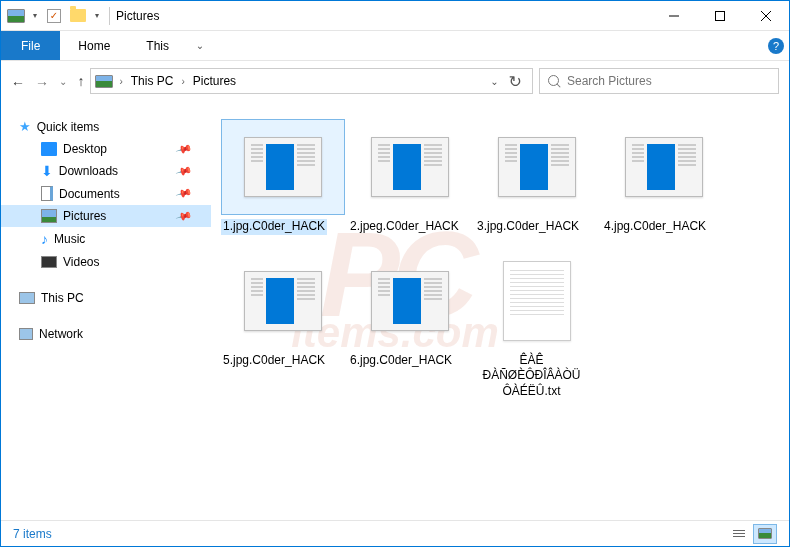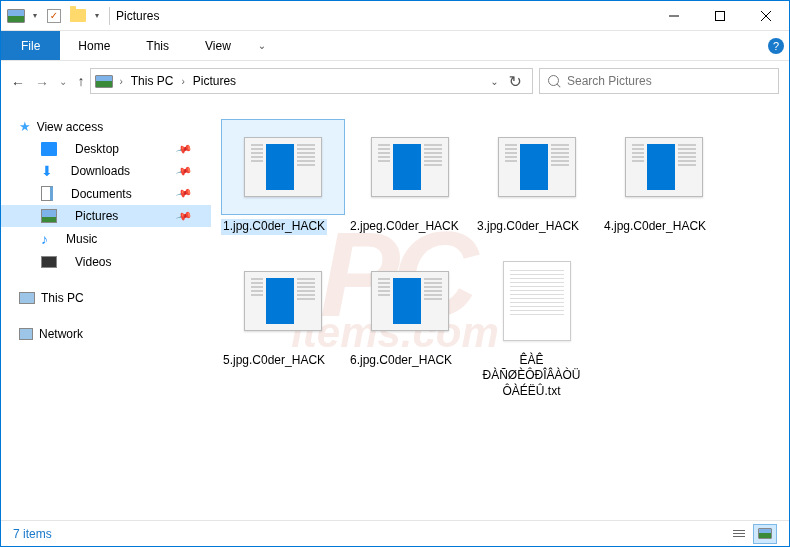--- a/index.html
+++ b/index.html
@@ -42,21 +42,21 @@
 .search-box input { border:none; outline:none; font-size:12px; flex:1; color:#ef4444; background:transparent; }
 .mag { width:13px; height:13px; position:relative; }
 .mag::before { content:""; position:absolute; width:9px; height:9px; border:1px solid #777; border-radius:50%; }
 .mag::after { content:""; position:absolute; width:5px; height:1px; background:#777; transform:rotate(45deg); left:8px; top:10px; }
 
 
 .main { display:flex; height:calc(100% - 30px - 30px - 40px - 26px); }
 .sidebar { width:210px; padding:14px 0 0 0; font-size:12px; overflow:hidden; }
 .sb-group { margin-bottom:14px; }
 .sb-head { display:flex; align-items:center; gap:6px; padding:4px 0 4px 18px; }
-.sb-item { display:flex; align-items:center; gap:18px; padding:4px 6px 4px 40px; position:relative; }
+.sb-item { display:flex; align-items:center; gap:6px; padding:4px 6px 4px 40px; position:relative; }
 .sb-item.sel { background:#cde8ff; }
 .pin { position:absolute; right:20px; color:#888; font-size:11px; transform:rotate(30deg); }
 .star { color:#3ea6ff; font-size:13px; }
 .ico { width:16px; height:14px; display:inline-block; }
 .ico-desktop { background:#1e90ff; border-radius:1px; }
 .ico-dl { color:#1e90ff; font-size:14px; line-height:1; }
 .ico-doc { width:12px; height:15px; border:1px solid #888; background:#fff; border-right:3px solid #6aa5d8; }
 .ico-pic { border:1px solid #888; background:linear-gradient(to bottom,#7db3e8 55%,#3a8a3a 55%); }
 .ico-music { color:#1e90ff; font-size:14px; }
 .ico-vid { width:16px; height:12px; border:1px solid #888; background:#333; position:relative; }
@@ -128,21 +128,20 @@
           <line x1="10" y1="0" x2="0" y2="10" stroke="#000" stroke-width="1"></line>
         </svg>
       </div>
   </div>
 </div>
 
 <div class="ribbon">
   <div class="file-tab">File</div>
   <div class="rib-tab">Home</div>
   <div class="rib-tab">This</div>
-  <div class="rib-tab">View</div>
   <div class="rib-exp">⌄</div>
   <div class="rib-help">
       <div class="help-circ">?</div>
     </div>
 </div>
 
 <div class="addr-row">
   <div class="nav-arrows">
     <span class="active">←</span>
     <span>→</span>
@@ -167,21 +166,21 @@
 </div>
 
 <div class="wm">PC</div>
 <div class="wm-sub">items.com</div>
 
 <div class="main">
   <div class="sidebar">
     <div class="sb-group">
       <div class="sb-head">
           <span class="star">★</span>
-          <span>View access</span>
+          <span>Quick items</span>
         </div>
       <div class="sb-item">
           <span class="ico ico-desktop"></span>
           <span>Desktop</span>
           <span class="pin">📌</span>
         </div>
       <div class="sb-item">
           <span class="ico-dl">⬇</span>
           <span>Downloads</span>
           <span class="pin">📌</span>

